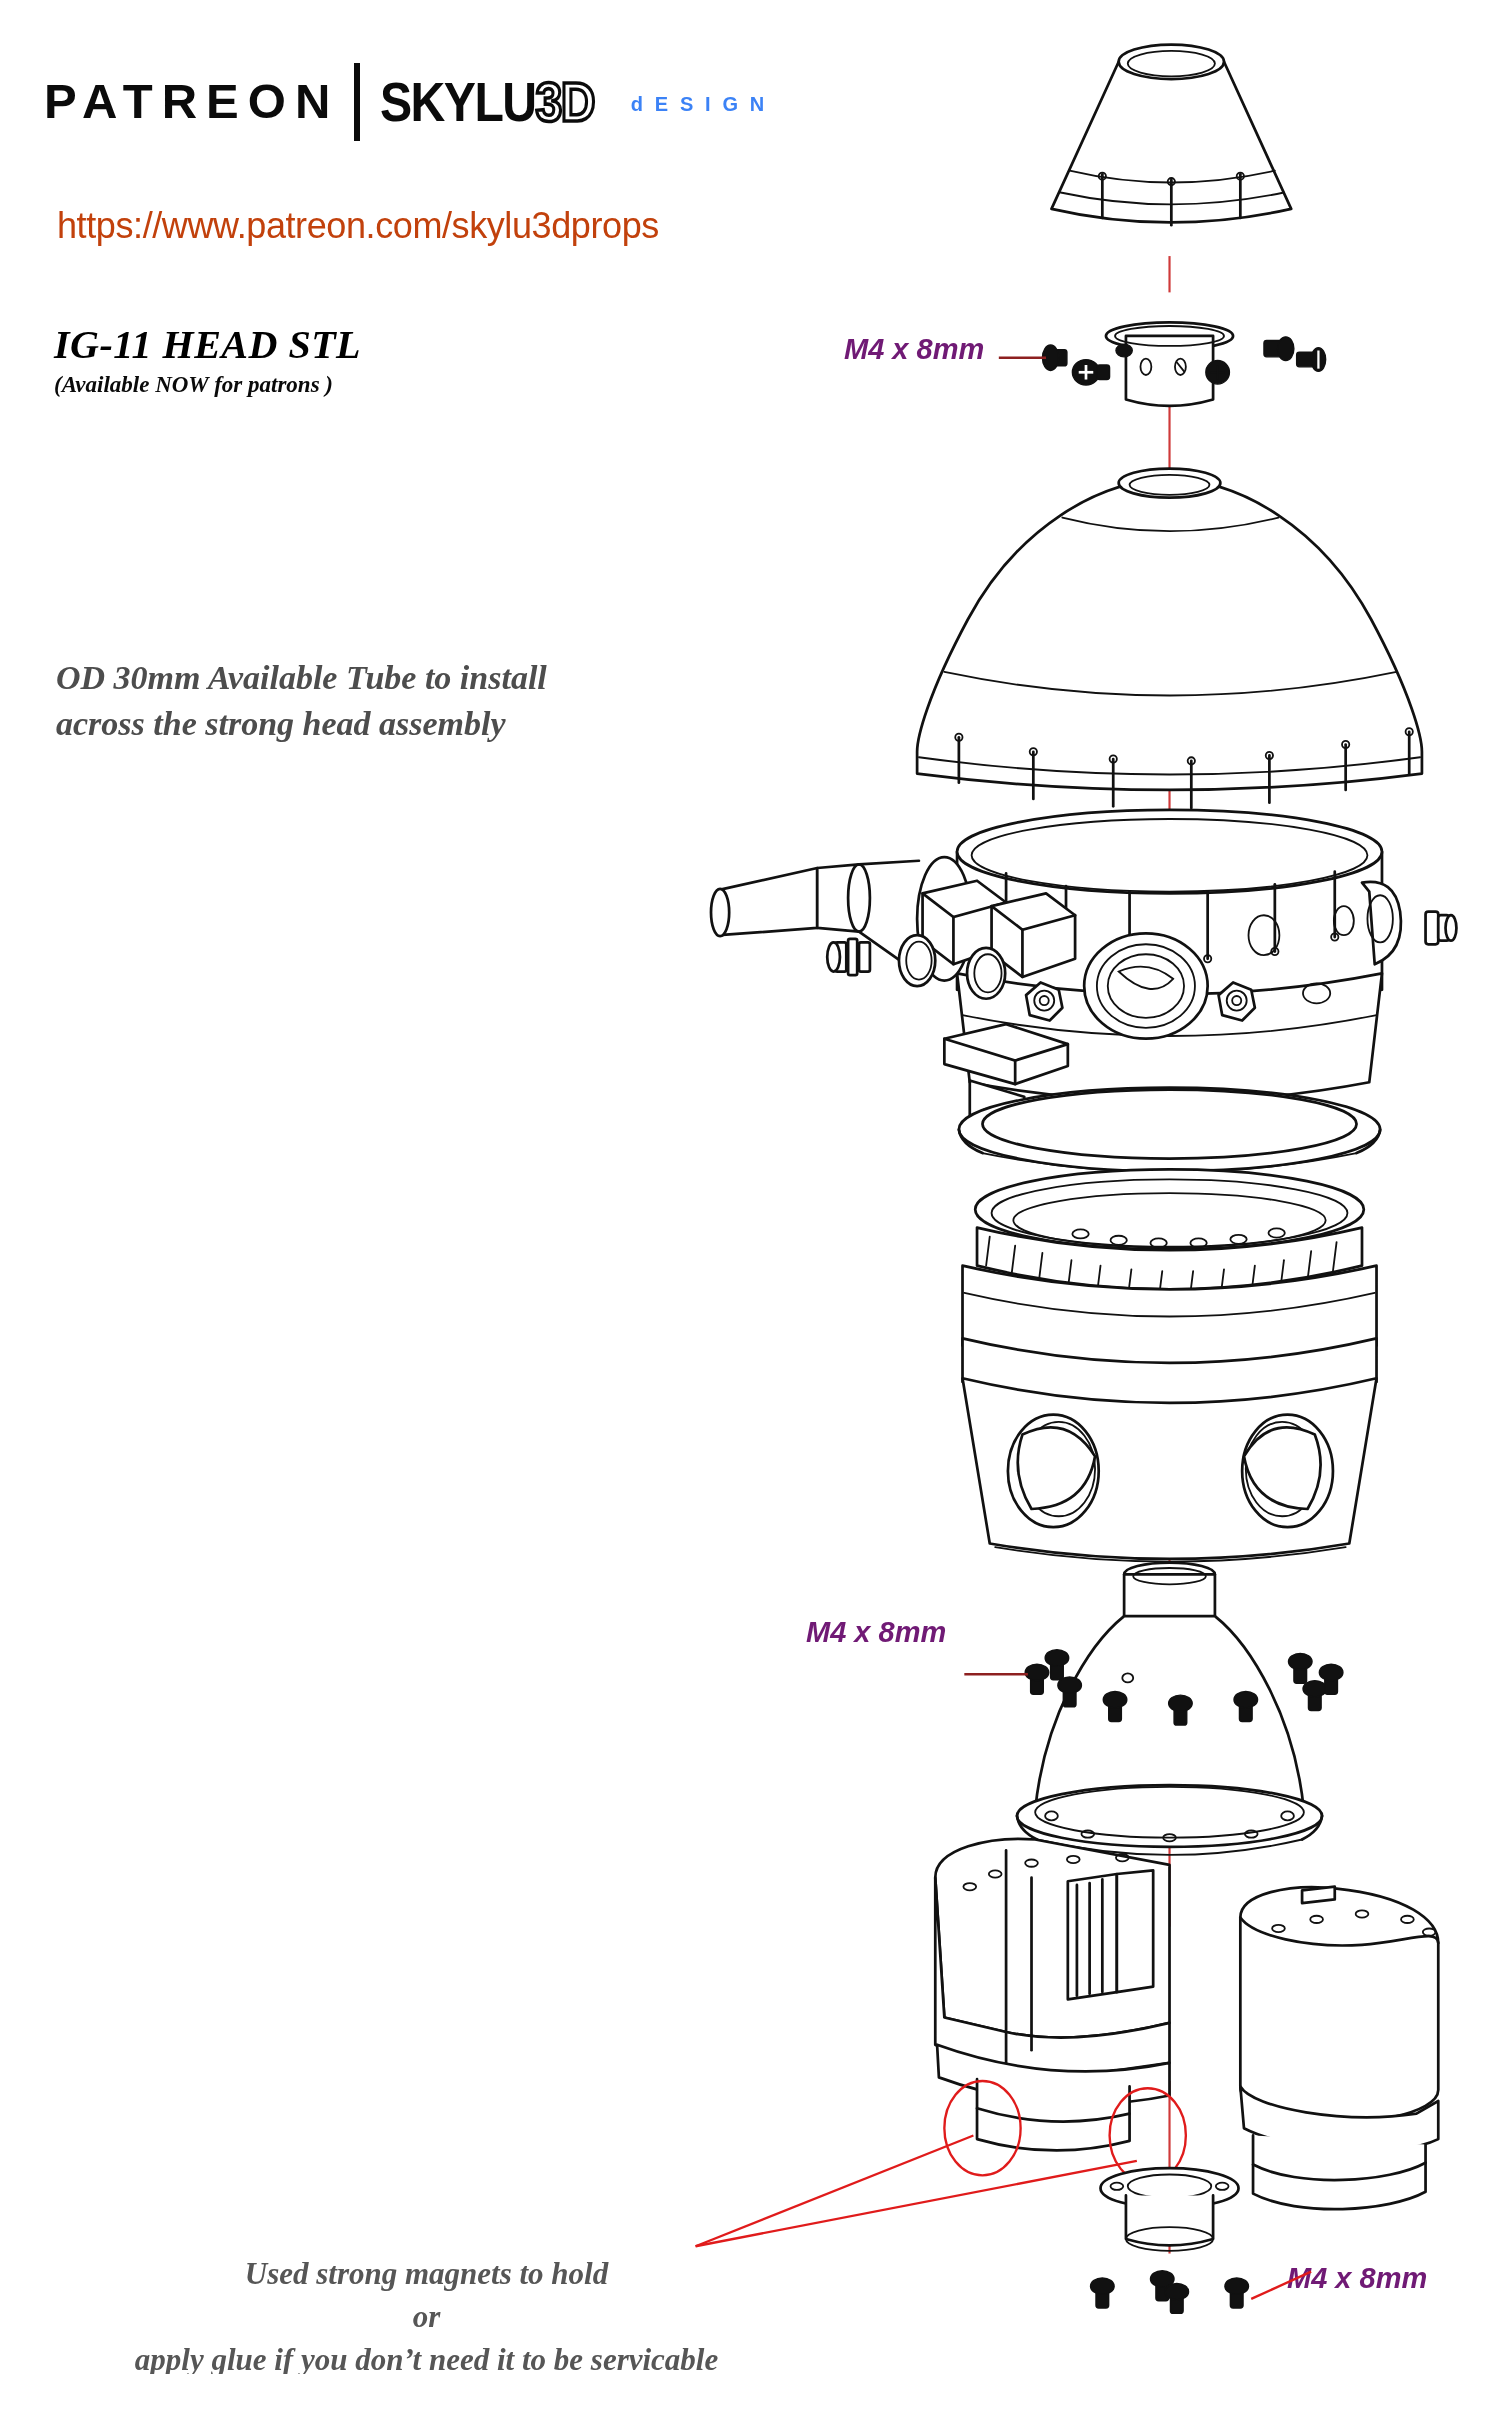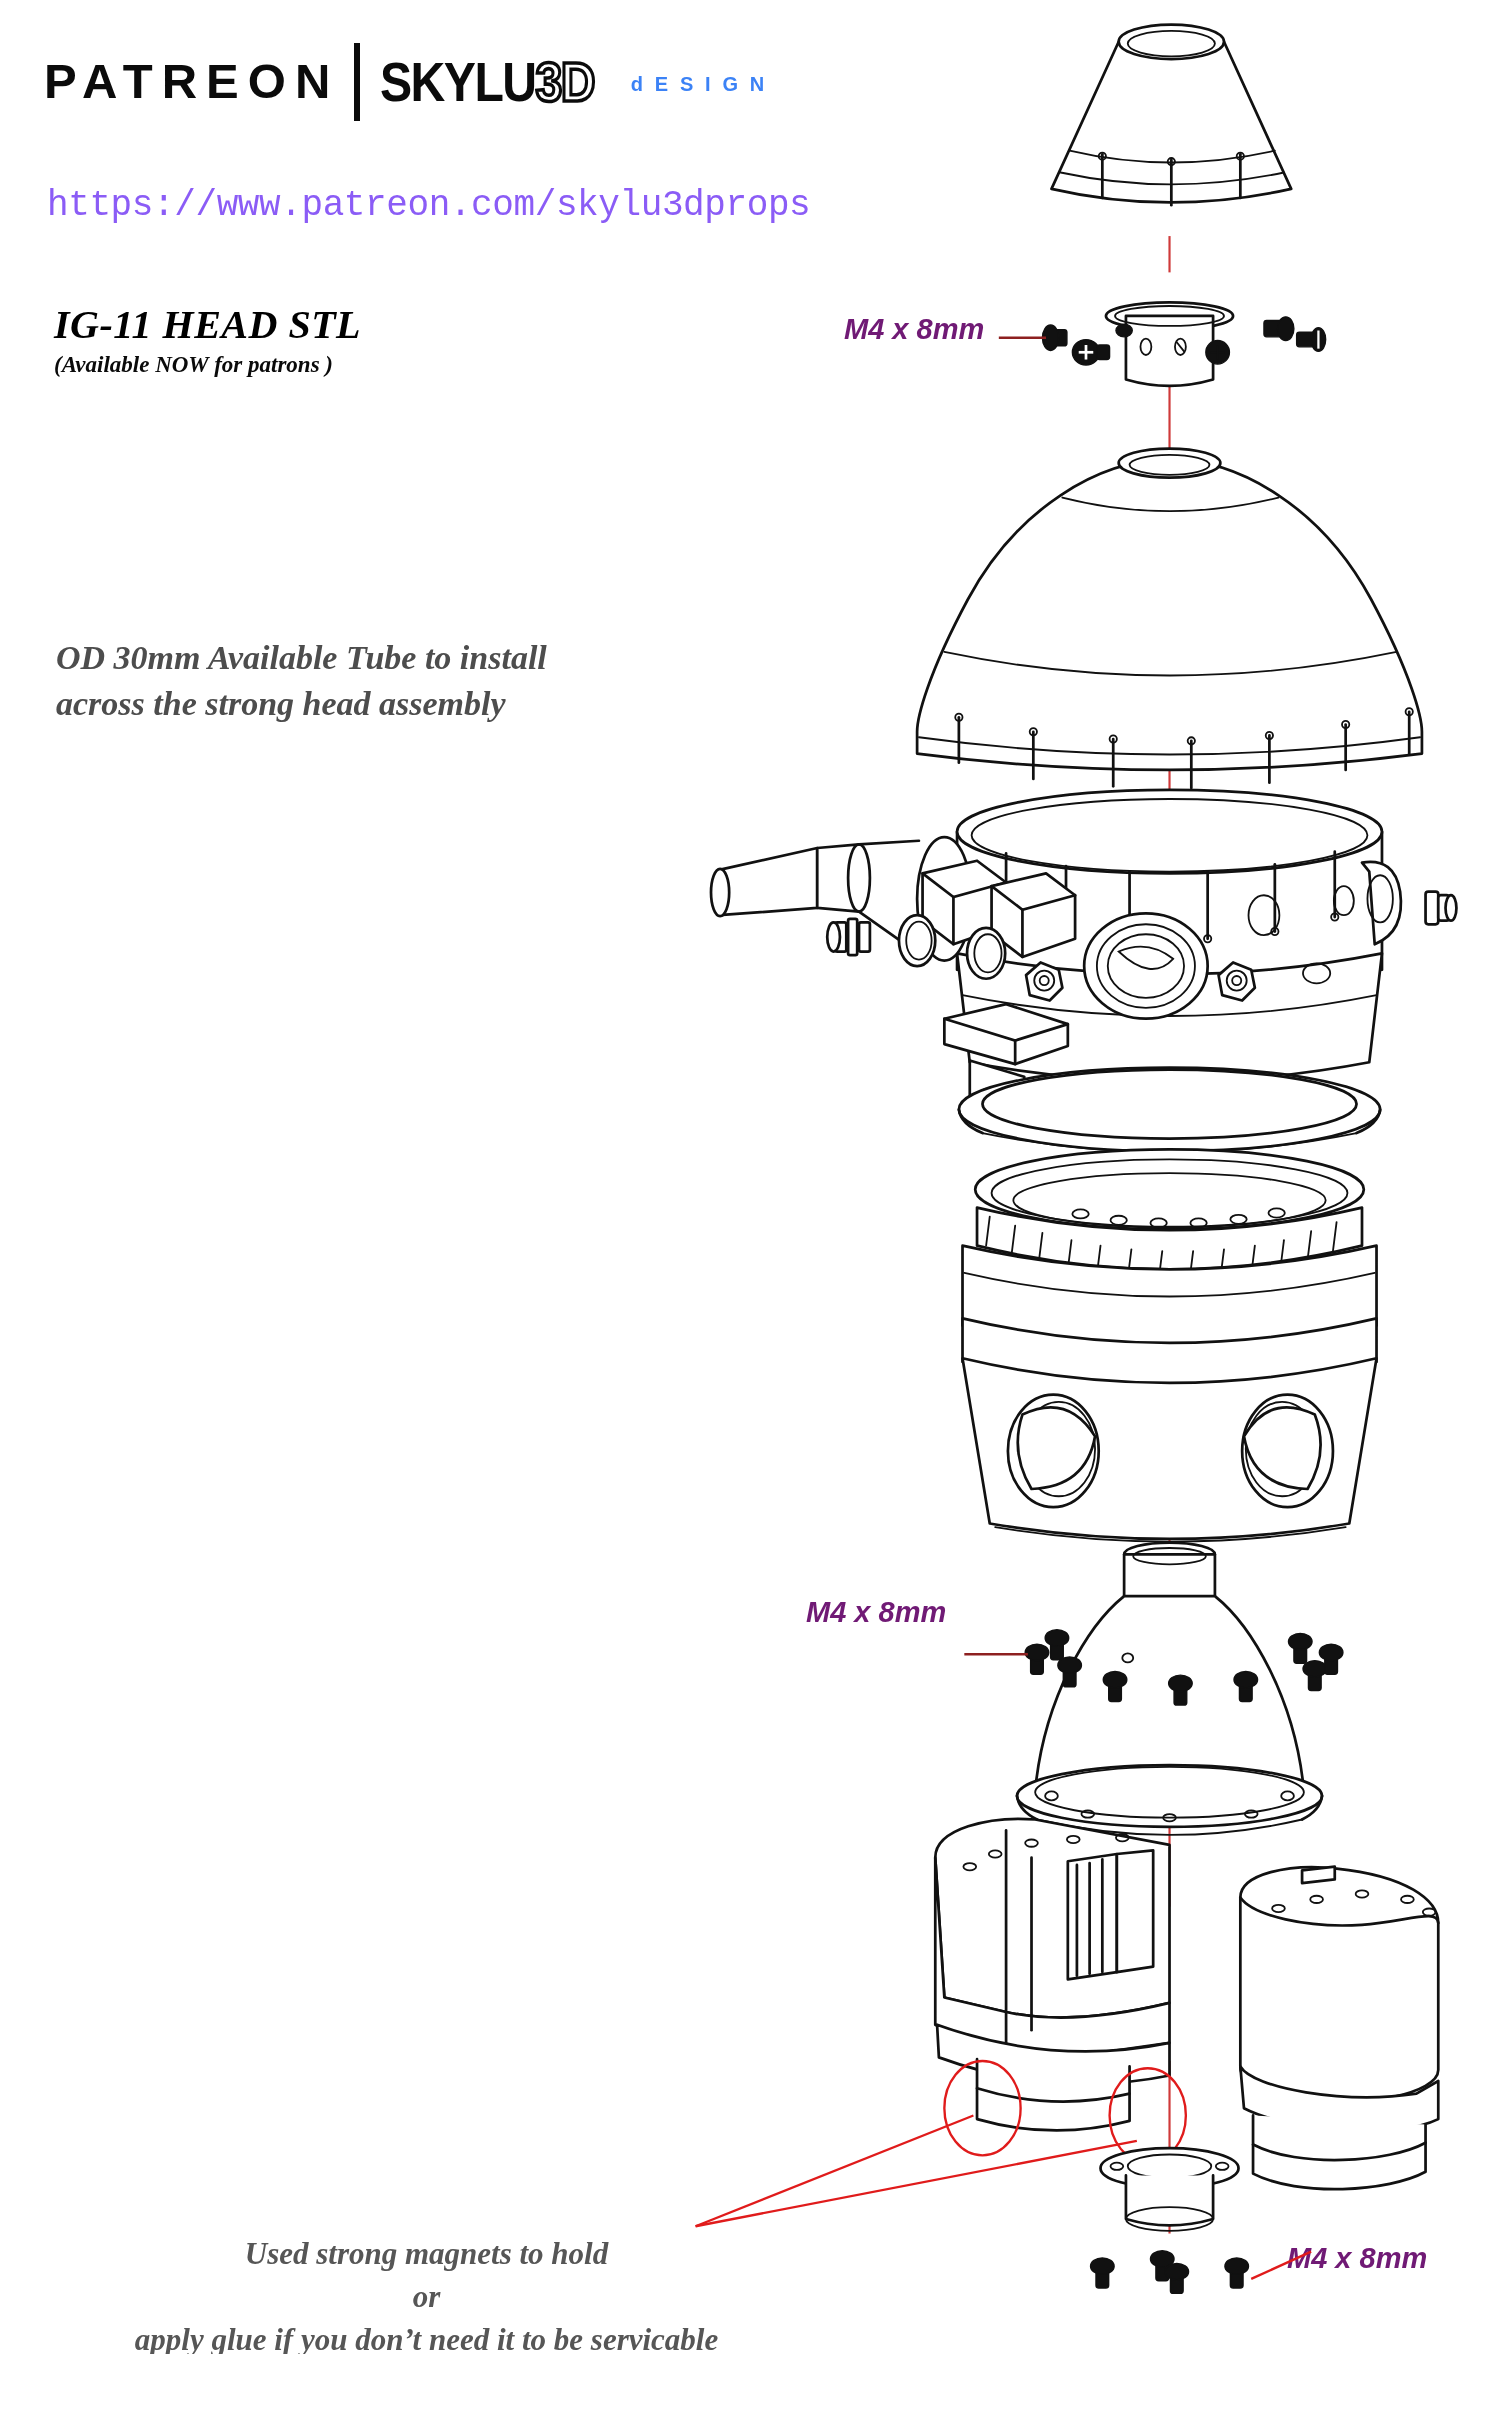--- a/index.html
+++ b/index.html
@@ -8,20 +8,21 @@
     padding: 0;
     background: #ffffff;
   }
   #sheet {
     position: relative;
     width: 1511px;
     height: 2354px;
     background: #ffffff;
     overflow: hidden;
     font-family: "Liberation Serif", serif;
+    margin-top: 20px;
   }
 
   
   #brand-row {
     position: absolute;
     left: 44px;
     top: 36px;
     display: flex;
     align-items: center;
     height: 91px;
@@ -62,25 +63,25 @@
     font-family: "Liberation Sans", sans-serif;
     font-weight: bold;
     font-size: 20px;
     letter-spacing: 11.8px;
     color: #3b82f6;
     margin-top: 5.4px;
     margin-left: 1.8px;
   }
   #patreon-url {
     position: absolute;
-    left: 47px;
+    left: 57px;
     top: 185px;
-    font-family: Liberation Mono, monospace;
+    font-family: Liberation Sans, sans-serif;
     font-size: 36px;
-    color: #8b5cf6;
+    color: #c2410c;
     letter-spacing: -0.4px;
   }
 
   
   #product-title {
     position: absolute;
     left: 54px;
     top: 301px;
     font-family: "Liberation Serif", serif;
     font-weight: bold;

